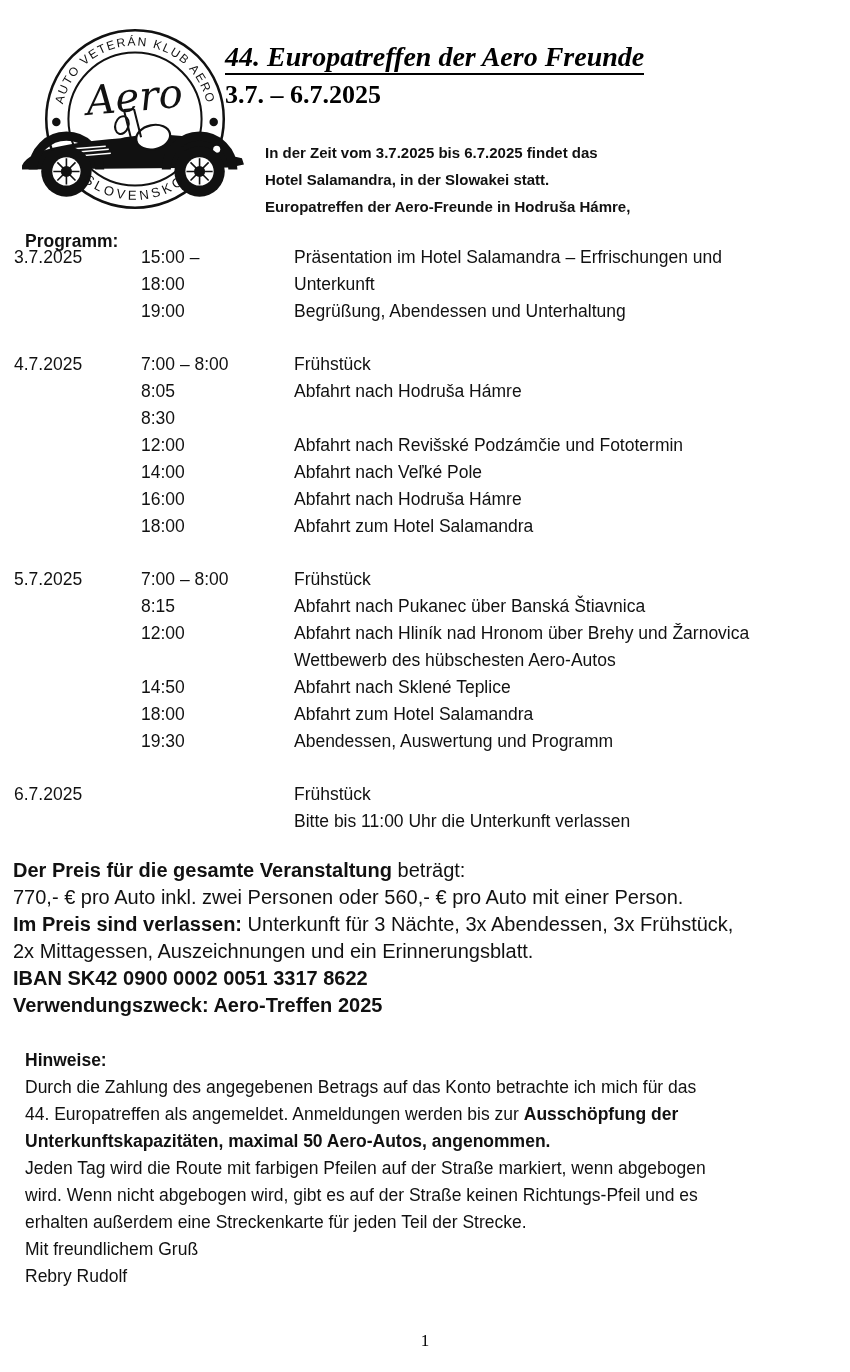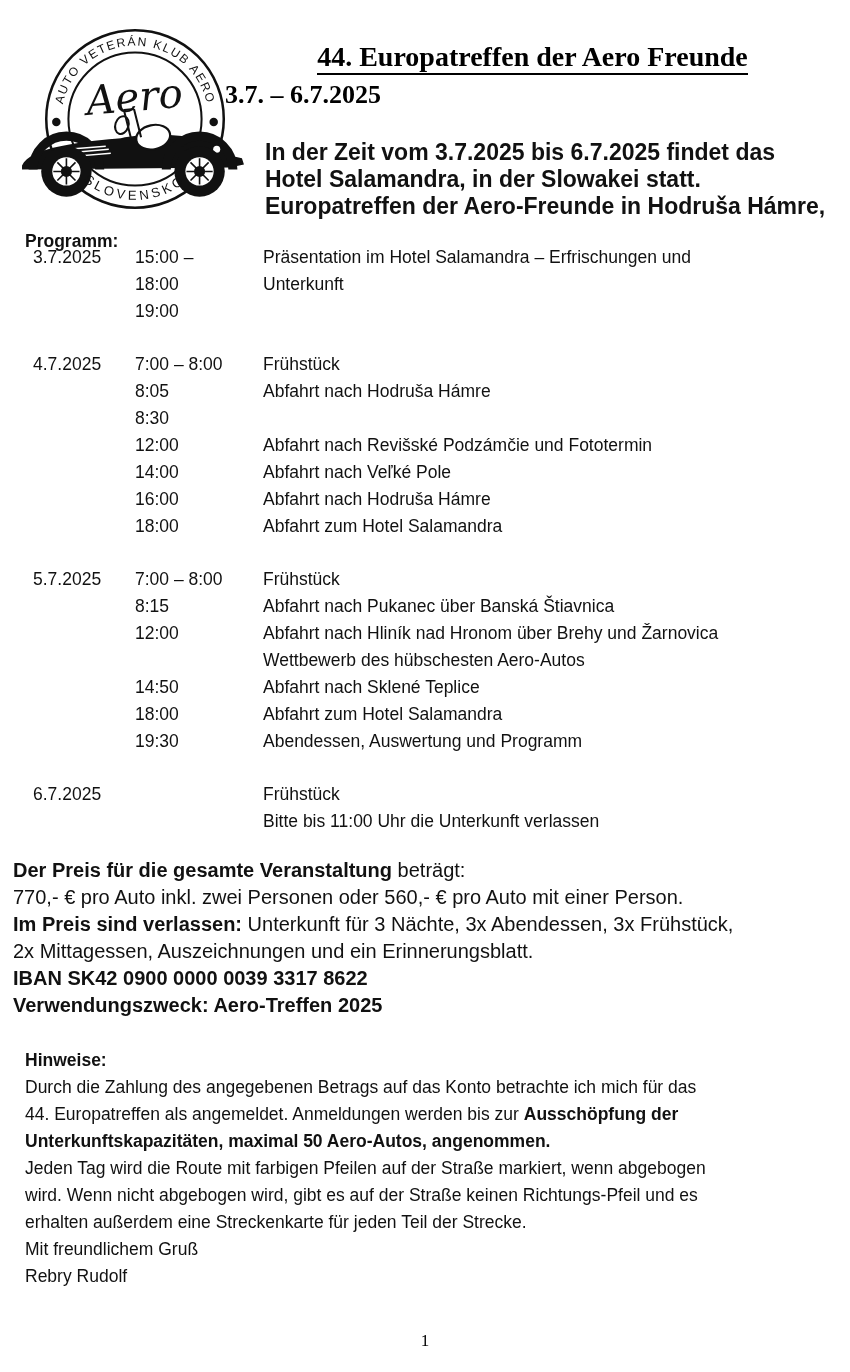--- a/index.html
+++ b/index.html
@@ -1,36 +1,36 @@
 <!DOCTYPE html>
 <html><head>
 <meta charset="utf-8">
 <style>
   html,body{margin:0;padding:0;background:#fff;}
   body{font-family:"Liberation Sans",sans-serif;color:#111;}
   .page{position:relative;width:850px;height:1372px;background:#ffffff;overflow:hidden;}
 
   .logo{position:absolute;left:18px;top:24px;width:232px;height:192px;}
 
-  .title{position:absolute;left:225px;right:10px;top:40px;text-align:center;
-         font-family:"Liberation Serif",serif;font-weight:bold;
+  .title{position:absolute;left:225px;right:10px;top:40px;
+         font-family:"Liberation Serif",serif;font-style:italic;font-weight:bold;
          font-size:28px;line-height:34px;color:#000;}
   .title .u{border-bottom:2.5px solid #000;padding-bottom:1px;}
   .subtitle{position:absolute;left:225px;right:10px;top:79px;text-align:left;
             font-family:"Liberation Serif",serif;font-weight:bold;font-size:26px;
             line-height:32px;color:#000;}
 
-  .intro{position:absolute;left:265px;top:139px;font-weight:bold;font-size:23px;
+  .intro{position:absolute;left:265px;top:139px;font-weight:bold;font-size:15px;
          line-height:27px;color:#111;}
 
   .programm-label{position:absolute;left:25px;top:220px;font-weight:bold;font-size:17.5px;margin-top:11px;}
 
   .program{position:absolute;left:0;top:244px;right:0;font-size:17.5px;line-height:27px;}
   .day-block{margin-bottom:26px;}
-  .prow{display:grid;grid-template-columns:102px 128px 1fr;padding-left:33px;}
+  .prow{display:grid;grid-template-columns:102px 128px 1fr;padding-left:14px;gap:25px;}
   .c-date,.c-time,.c-text{white-space:nowrap;}
 
   .price{position:absolute;left:13px;top:857px;font-size:20px;line-height:27px;}
   .notes{position:absolute;left:25px;top:1047px;font-size:17.5px;line-height:27px;}
   .tline{white-space:nowrap;}
   .b{font-weight:bold;}
 
   .footer{position:absolute;left:0;right:0;top:1331px;text-align:center;
           font-family:"Liberation Serif",serif;font-size:17px;color:#000;}
 
@@ -107,20 +107,21 @@
           <div class="c-text">Präsentation im Hotel Salamandra – Erfrischungen und</div>
         </div>
         <div class="prow">
           <div class="c-date"></div>
           <div class="c-time">18:00</div>
           <div class="c-text">Unterkunft</div>
         </div>
         <div class="prow">
           <div class="c-date"></div>
           <div class="c-time">19:00</div>
+          <div class="c-text">Begrüßung, Abendessen und Unterhaltung</div>
         </div>
       </div>
       <div class="day-block">
         <div class="prow">
           <div class="c-date">4.7.2025</div>
           <div class="c-time">7:00 – 8:00</div>
           <div class="c-text">Frühstück</div>
         </div>
         <div class="prow">
           <div class="c-date"></div>
@@ -201,21 +202,21 @@
           <div class="c-text">Bitte bis 11:00 Uhr die Unterkunft verlassen</div>
         </div>
       </div>
     </div>
 
   <div class="price">
       <div class="tline"><span class="b">Der Preis für die gesamte Veranstaltung</span><span> beträgt:</span></div>
       <div class="tline"><span>770,- € pro Auto inkl. zwei Personen oder 560,- € pro Auto mit einer Person.</span></div>
       <div class="tline"><span class="b">Im Preis sind verlassen:</span><span> Unterkunft für 3 Nächte, 3x Abendessen, 3x Frühstück,</span></div>
       <div class="tline"><span>2x Mittagessen, Auszeichnungen und ein Erinnerungsblatt.</span></div>
-      <div class="tline"><span class="b">IBAN SK42 0900 0000 0039 3317 8622</span></div>
+      <div class="tline"><span class="b">IBAN SK42 0900 0002 0051 3317 8622</span></div>
       <div class="tline"><span class="b">Verwendungszweck: Aero-Treffen 2025</span></div>
     </div>
 
   <div class="notes">
     <div class="tline b">Hinweise:</div>
     <div>
         <div class="tline"><span>Durch die Zahlung des angegebenen Betrags auf das Konto betrachte ich mich für das</span></div>
         <div class="tline"><span>44. Europatreffen als angemeldet. Anmeldungen werden bis zur </span><span class="b">Ausschöpfung der</span></div>
         <div class="tline"><span class="b">Unterkunftskapazitäten, maximal 50 Aero-Autos, angenommen.</span></div>
         <div class="tline"><span>Jeden Tag wird die Route mit farbigen Pfeilen auf der Straße markiert, wenn abgebogen</span></div>

